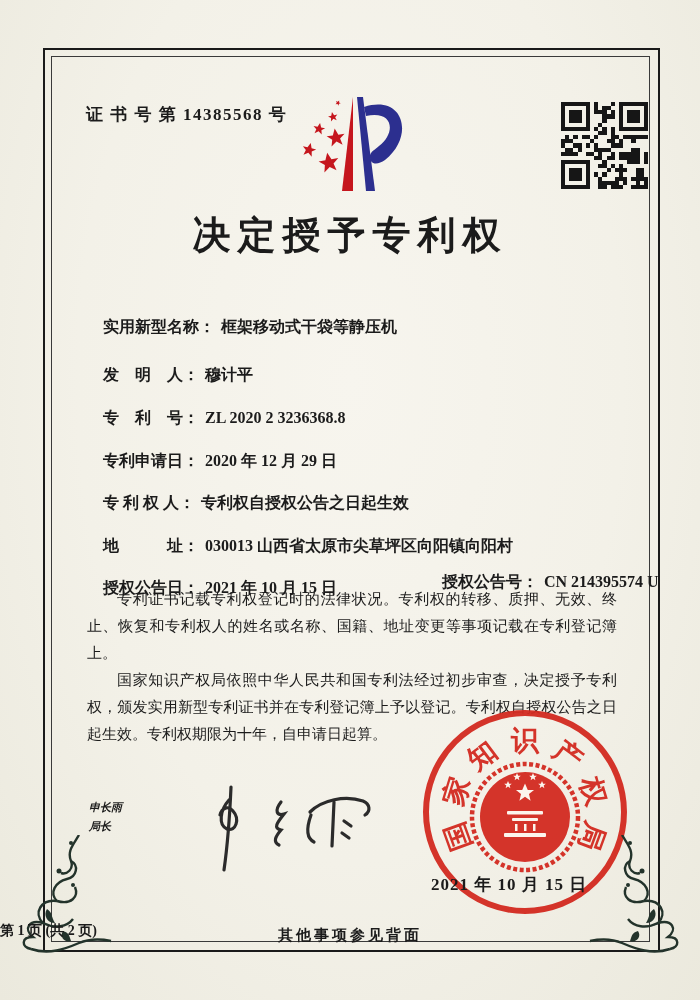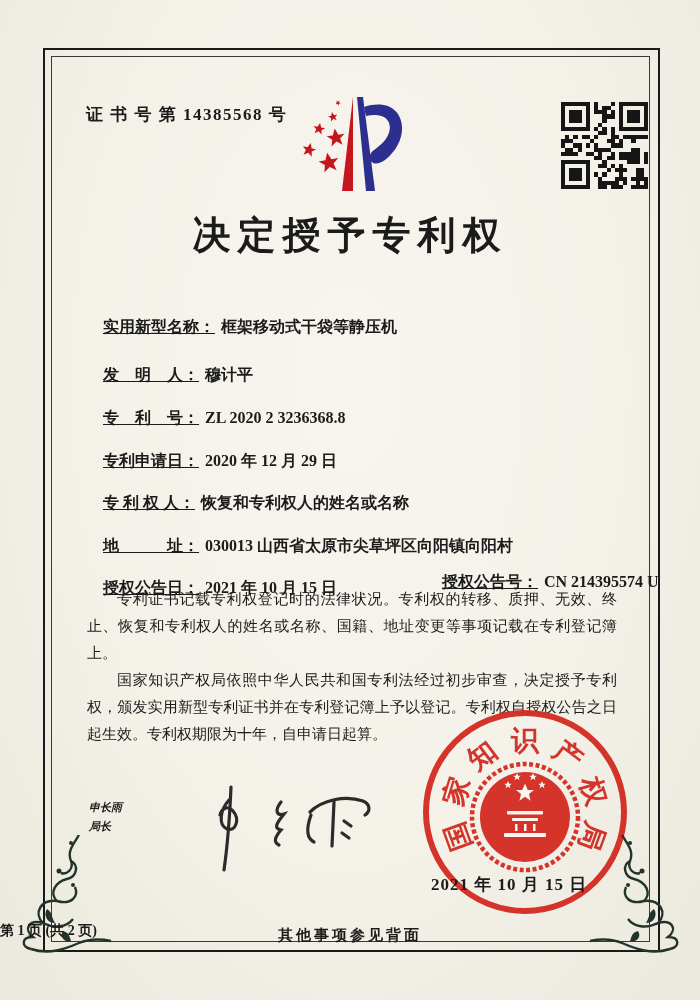--- a/index.html
+++ b/index.html
@@ -16,21 +16,21 @@
     border:2.5px solid #1a1a1a;}
   .border-inner{position:absolute;left:51px;top:56px;width:597px;height:884px;
     border:1px solid #3a3a3a;}
   .cert-number{position:absolute;left:86px;top:103px;font-size:17px;font-weight:bold;
     letter-spacing:1.5px;white-space:pre;}
   .logo{position:absolute;left:282px;top:90px;}
   .qr{position:absolute;left:561px;top:102px;width:87px;height:87px;}
   .title{position:absolute;left:0;right:0;top:210px;text-align:center;font-size:38px;
     font-weight:bold;letter-spacing:7px;}
   .row{position:absolute;left:87px;font-size:16px;font-weight:bold;white-space:pre;}
-  .row .lbl{margin-right:6px;text-decoration:underline;}
+  .row .lbl{margin-right:6px;}
   .pair2{position:absolute;left:355px;top:12px;white-space:pre;}
   .paras{position:absolute;left:87px;top:586px;width:530px;font-size:15px;
     line-height:27px;text-align:justify;}
   .paras p{margin:0;text-indent:2em;}
   .official{position:absolute;left:89px;font-size:11px;font-weight:bold;
     font-family:"Liberation Sans","DejaVu Sans",sans-serif;font-style:italic;}
   .sig{position:absolute;left:183px;top:780px;}
   .seal{position:absolute;left:420px;top:707px;opacity:.95;}
   .seal-date{position:absolute;left:431px;top:873px;font-size:17px;font-weight:bold;
     letter-spacing:1px;white-space:pre;z-index:5;}
@@ -306,21 +306,21 @@
   <div class="row" style="top:347px">
     <span class="lbl">发　明　人：</span><span>穆计平</span>
   </div>
   <div class="row" style="top:390px">
     <span class="lbl">专　利　号：</span><span>ZL 2020 2 3236368.8</span>
   </div>
   <div class="row" style="top:433px">
     <span class="lbl">专利申请日：</span><span>2020 年 12 月 29 日</span>
   </div>
   <div class="row" style="top:475px">
-    <span class="lbl">专 利 权 人：</span><span>恢复和专利权人的姓名或名称</span>
+    <span class="lbl">专 利 权 人：</span><span>专利权自授权公告之日起生效</span>
   </div>
   <div class="row" style="top:518px">
     <span class="lbl">地　　　址：</span><span>030013 山西省太原市尖草坪区向阳镇向阳村</span>
   </div>
   <div class="row" style="top:560px">
     <span class="lbl">授权公告日：</span><span>2021 年 10 月 15 日</span>
     <span class="pair2"><span class="lbl">授权公告号：</span><span>CN 214395574 U</span></span>
   </div>
 
   <div class="paras">

